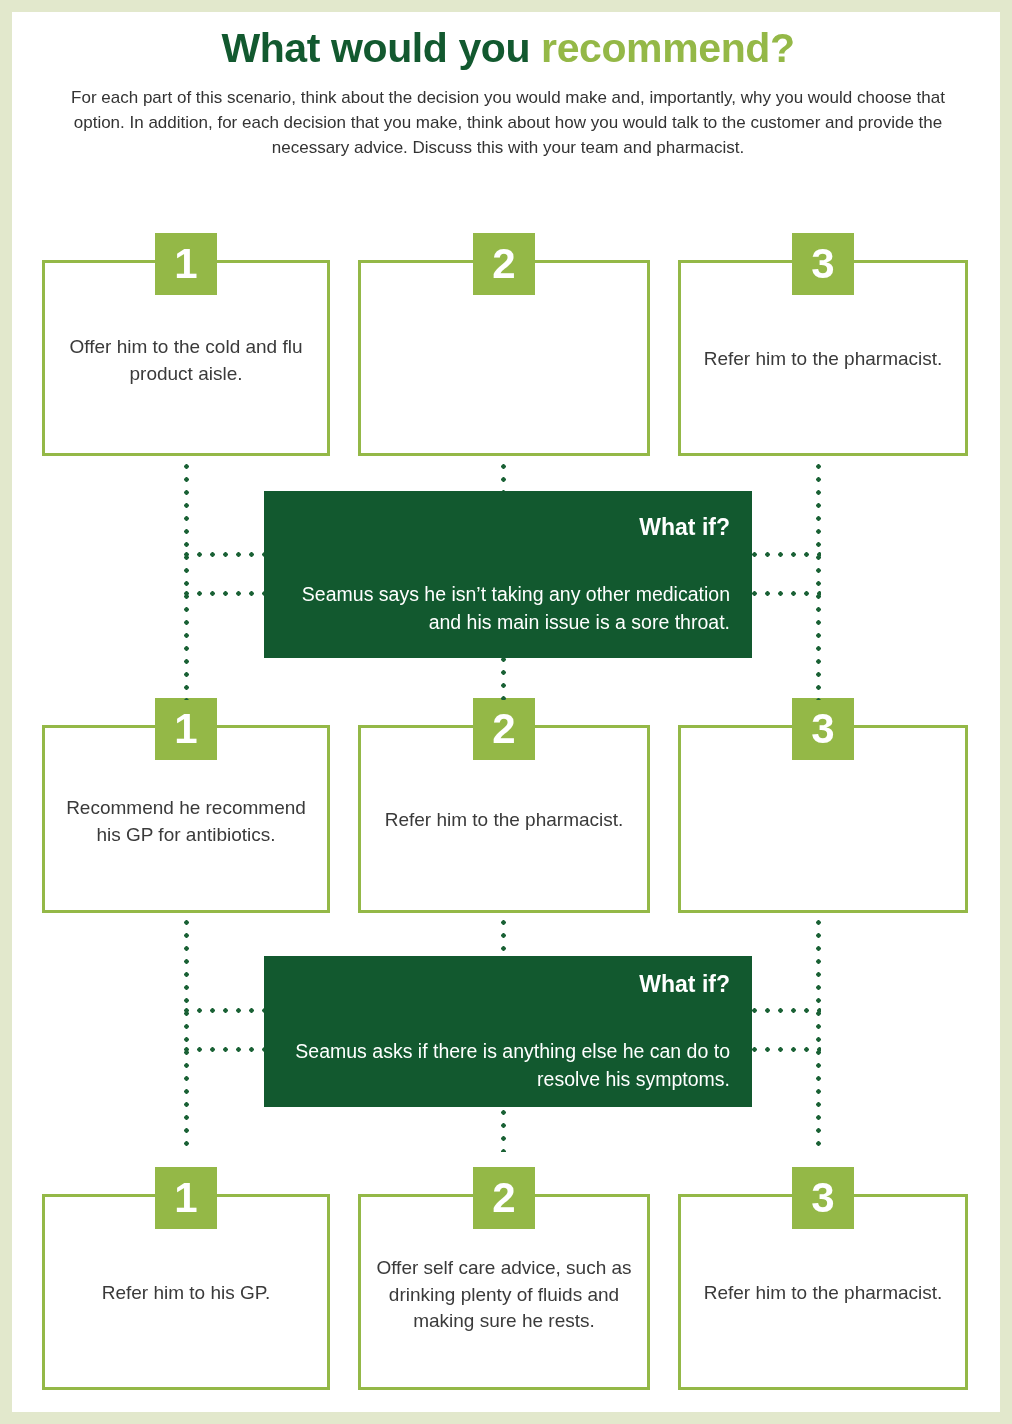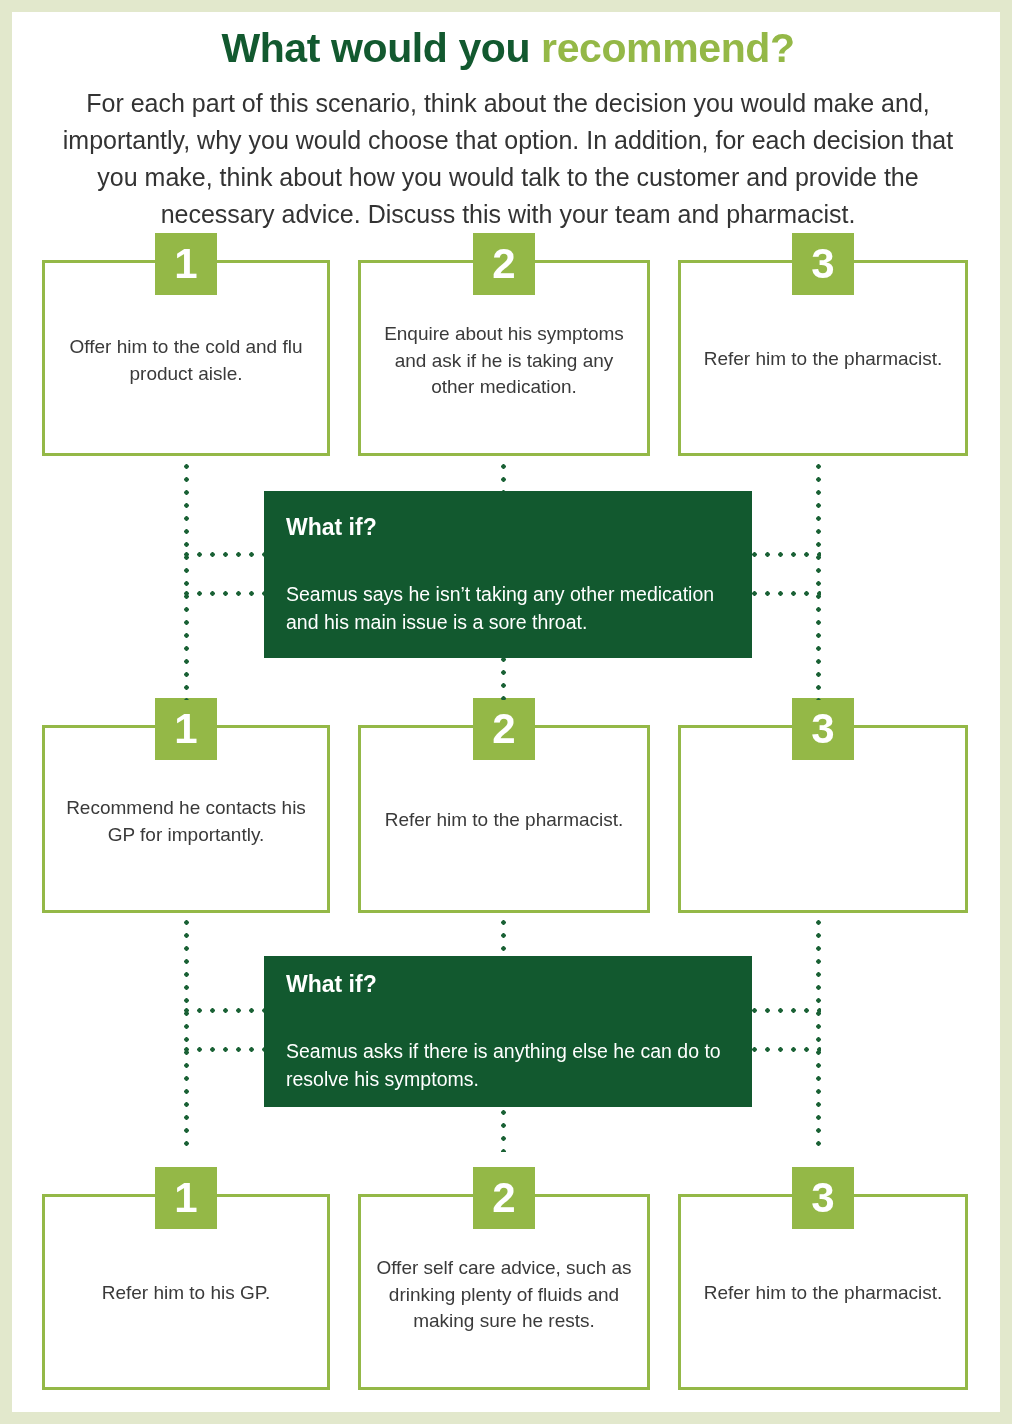--- a/index.html
+++ b/index.html
@@ -45,21 +45,21 @@
     line-height: 1.12;
     color: #12592f;
     white-space: nowrap;
   }
   .title .accent { color: #94b847; }
 
   .intro {
     margin: 13px auto 0 auto;
     width: 900px;
     text-align: center;
-    font-size: 25px;
+    font-size: 17px;
     line-height: 1.48;
     color: #333333;
   }
 
   
   .card {
     position: absolute;
     border: 3px solid #94b847;
     background: #ffffff;
   }
@@ -89,21 +89,21 @@
     font-size: 19px;
     line-height: 1.40;
     color: #3a3a3a;
   }
 
   
   .whatif {
     position: absolute;
     background: #12592f;
     color: #ffffff;
-    text-align: left;
+    text-align: right;
     z-index: 4;
   }
   .whatif-inner {
     position: absolute;
     left: 22px;
     right: 22px;
     top: 50%;
     transform: translateY(-50%);
   }
   .whatif-title {
@@ -148,21 +148,20 @@
       <div class="intro">For each part of this scenario, think about the decision you would make and, importantly, why you would choose that option. In addition, for each decision that you make, think about how you would talk to the customer and provide the necessary advice. Discuss this with your team and pharmacist.</div>
     </div>
 
     <div class="card" style="left:30px; top:248px; width:288px; height:196px;">
       <div class="card-badge">1</div>
       <div class="card-text">Offer him to the cold and flu product aisle.</div>
     </div>
 
     <div class="card" style="left:346px; top:248px; width:292px; height:196px;">
       <div class="card-badge">2</div>
-      <div class="card-text">Enquire about his symptoms and ask if he is taking any other medication.</div>
     </div>
 
     <div class="card" style="left:666px; top:248px; width:290px; height:196px;">
       <div class="card-badge">3</div>
       <div class="card-text">Refer him to the pharmacist.</div>
     </div>
 
     <div class="dot-v" style="left:172px; top:452px; height:236px;"></div>
     <div class="dot-v" style="left:489px; top:452px; height:39px;"></div>
     <div class="dot-v" style="left:489px; top:645px; height:43px;"></div>
@@ -174,21 +173,21 @@
 
     <div class="whatif" style="left:252px; top:479px; width:488px; height:167px;">
       <div class="whatif-inner">
         <div class="whatif-title">What if?</div>
         <div class="whatif-body">Seamus says he isn’t taking any other medication and his main issue is a sore throat.</div>
       </div>
     </div>
 
     <div class="card" style="left:30px; top:713px; width:288px; height:188px;">
       <div class="card-badge">1</div>
-      <div class="card-text">Recommend he contacts his GP for importantly.</div>
+      <div class="card-text">Recommend he recommend his GP for antibiotics.</div>
     </div>
 
     <div class="card" style="left:346px; top:713px; width:292px; height:188px;">
       <div class="card-badge">2</div>
       <div class="card-text">Refer him to the pharmacist.</div>
     </div>
 
     <div class="card" style="left:666px; top:713px; width:290px; height:188px;">
       <div class="card-badge">3</div>
     </div>

